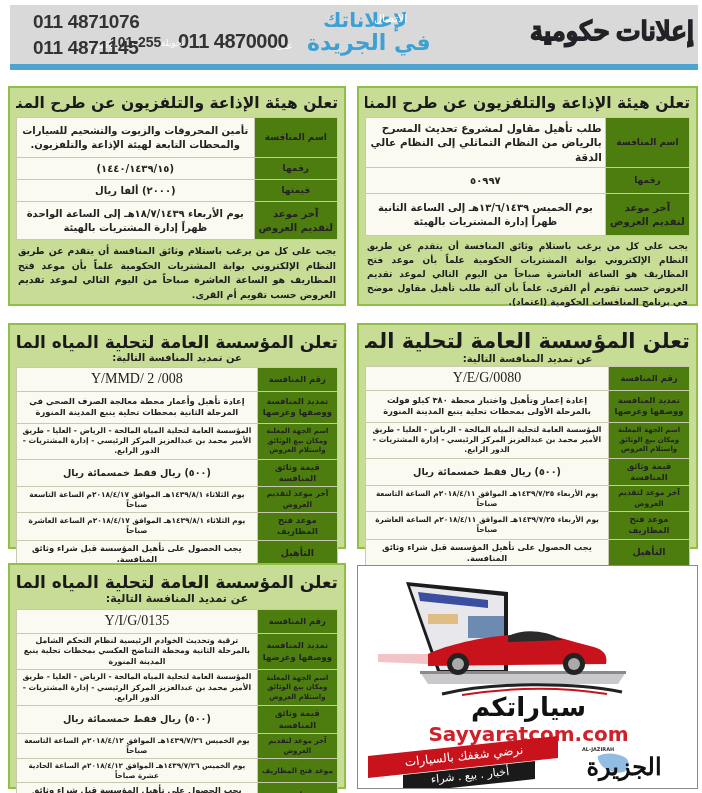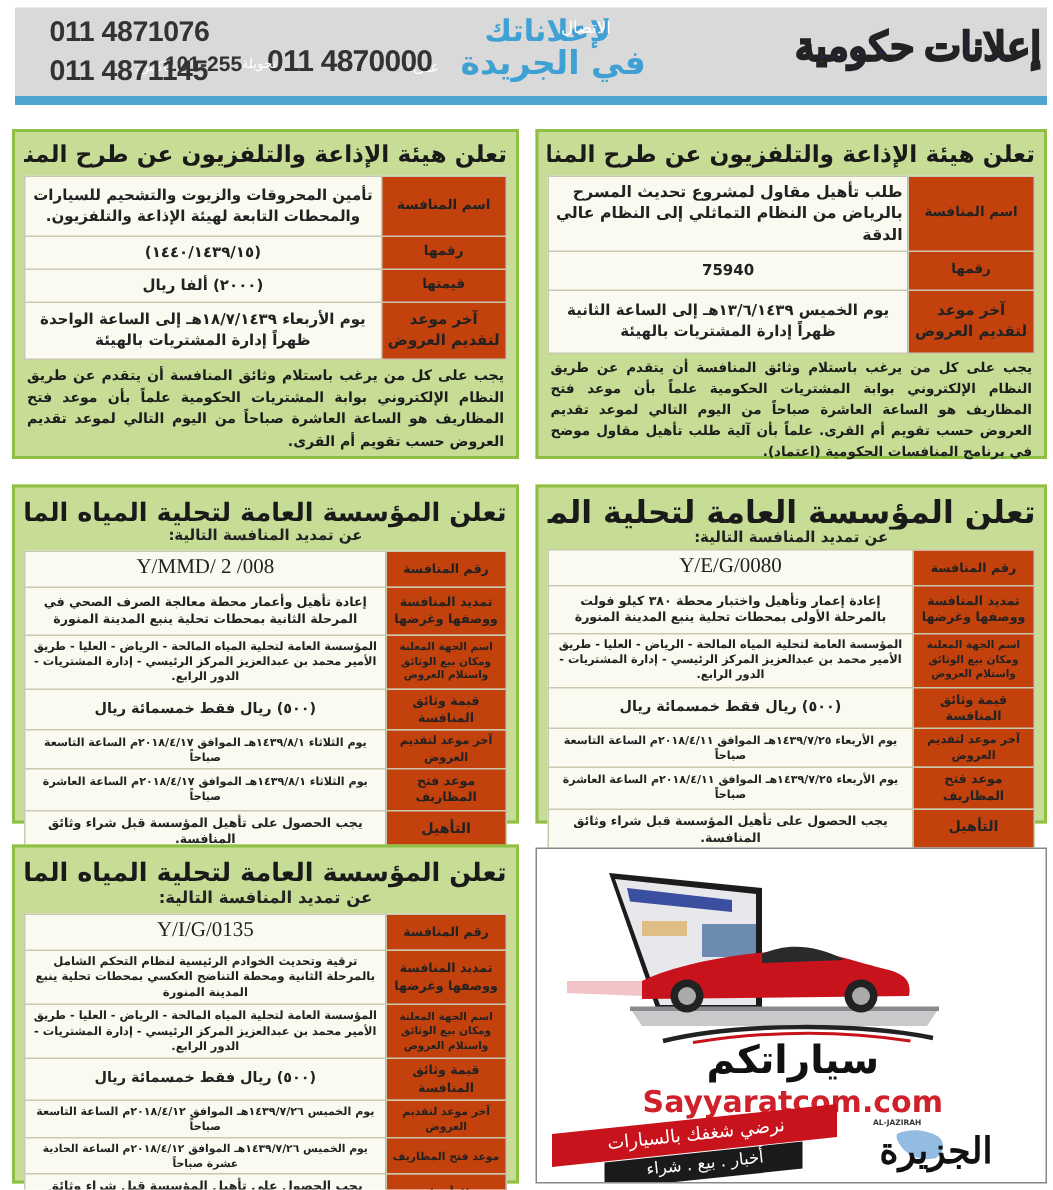--- a/index.html
+++ b/index.html
@@ -39,21 +39,21 @@
     text-align: center; font-weight: bold; color: #1a1a1a; white-space: nowrap; overflow: hidden;
   }
   .ad-sub { text-align: center; font-weight: bold; font-size: 10px; color: #222; margin-bottom: 2px; }
   table.grid {
     width: 100%; border-collapse: collapse; background: #fbfaf0; direction: rtl;
   }
   table.grid td {
     border: 1px solid #c9c9b0; text-align: center; vertical-align: middle;
     font-weight: bold; color: #222; padding: 2px 3px; line-height: 1.35;
   }
-  table.grid td.lbl { background: #c2410c; }
+  table.grid td.lbl { background: #4d7c0f; }
   .note { font-size: 9.6px; font-weight: bold; line-height: 1.55; padding: 4px 2px 2px; text-align: justify; color: #1c1c1c; }
   .latin { direction: ltr; font-family: "Liberation Serif", serif; font-weight: normal !important; font-size: 14px !important; }
 
   
   .car-ad {
     position: absolute; left: 357px; top: 565px; width: 341px; height: 224px;
     border: 1px solid #888; background: #ffffff; overflow: hidden;
   }
 </style>
 </head>
@@ -76,21 +76,21 @@
 <div class="ad" style="left:357px; top:86px; width:341px; height:220px;">
   <div class="ad-title" style="font-size:15.5px; margin:2px 0 5px;">تعلن هيئة الإذاعة والتلفزيون عن طرح المنافسة التالية:</div>
   <table class="grid" style="font-size:10px;">
     <tbody>
         <tr>
       <td class="lbl" style="width:26%; height:50px; font-size:9px;">اسم المنافسة</td>
       <td style="font-size:10.5px;text-align:right;">طلب تأهيل مقاول لمشروع تحديث المسرح بالرياض من النظام التماثلي إلى النظام عالي الدقة</td>
     </tr>
     <tr>
       <td class="lbl" style="height:26px; font-size:9px;">رقمها</td>
-      <td>75940</td>
+      <td>٥٠٩٩٧</td>
     </tr>
     <tr>
       <td class="lbl" style="height:42px; font-size:10px;">آخر موعد لتقديم العروض</td>
       <td>يوم الخميس ١٣/٦/١٤٣٩هـ إلى الساعة الثانية ظهراً إدارة المشتريات بالهيئة</td>
     </tr>
   </tbody>
     </table>
   <div class="note" style="font-size:9px;">يجب على كل من يرغب باستلام وثائق المنافسة أن يتقدم عن طريق النظام الإلكتروني بوابة المشتريات الحكومية علماً بأن موعد فتح المظاريف هو الساعة العاشرة صباحاً من اليوم التالي لموعد تقديم العروض حسب تقويم أم القرى. علماً بأن آلية طلب تأهيل مقاول موضح في برنامج المنافسات الحكومية (اعتماد).</div>
 </div>
 

